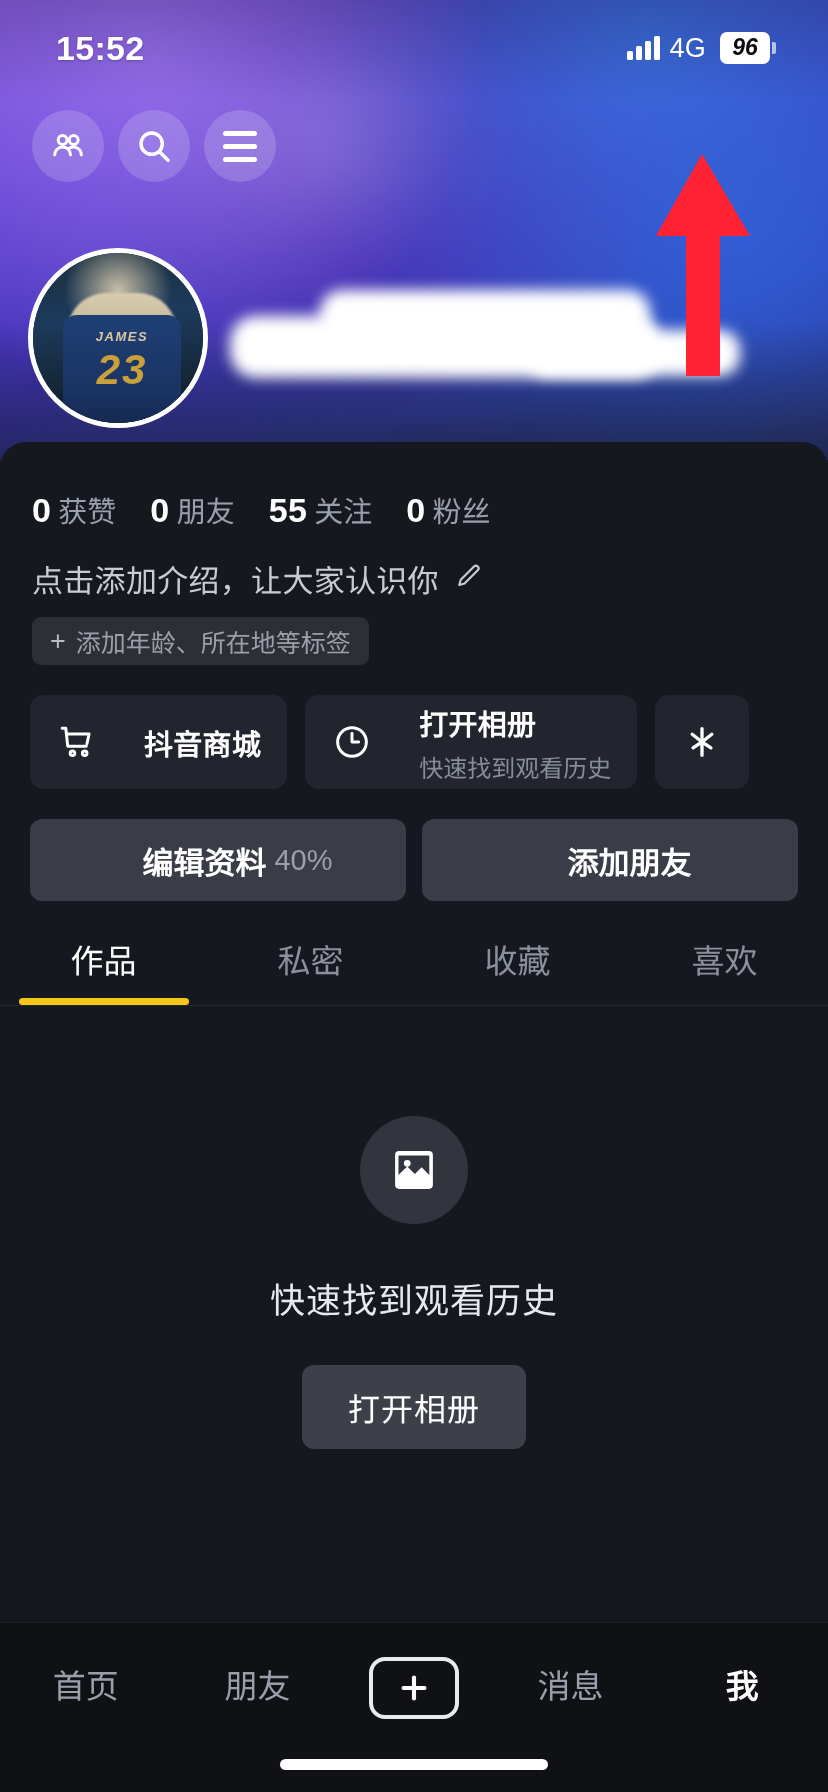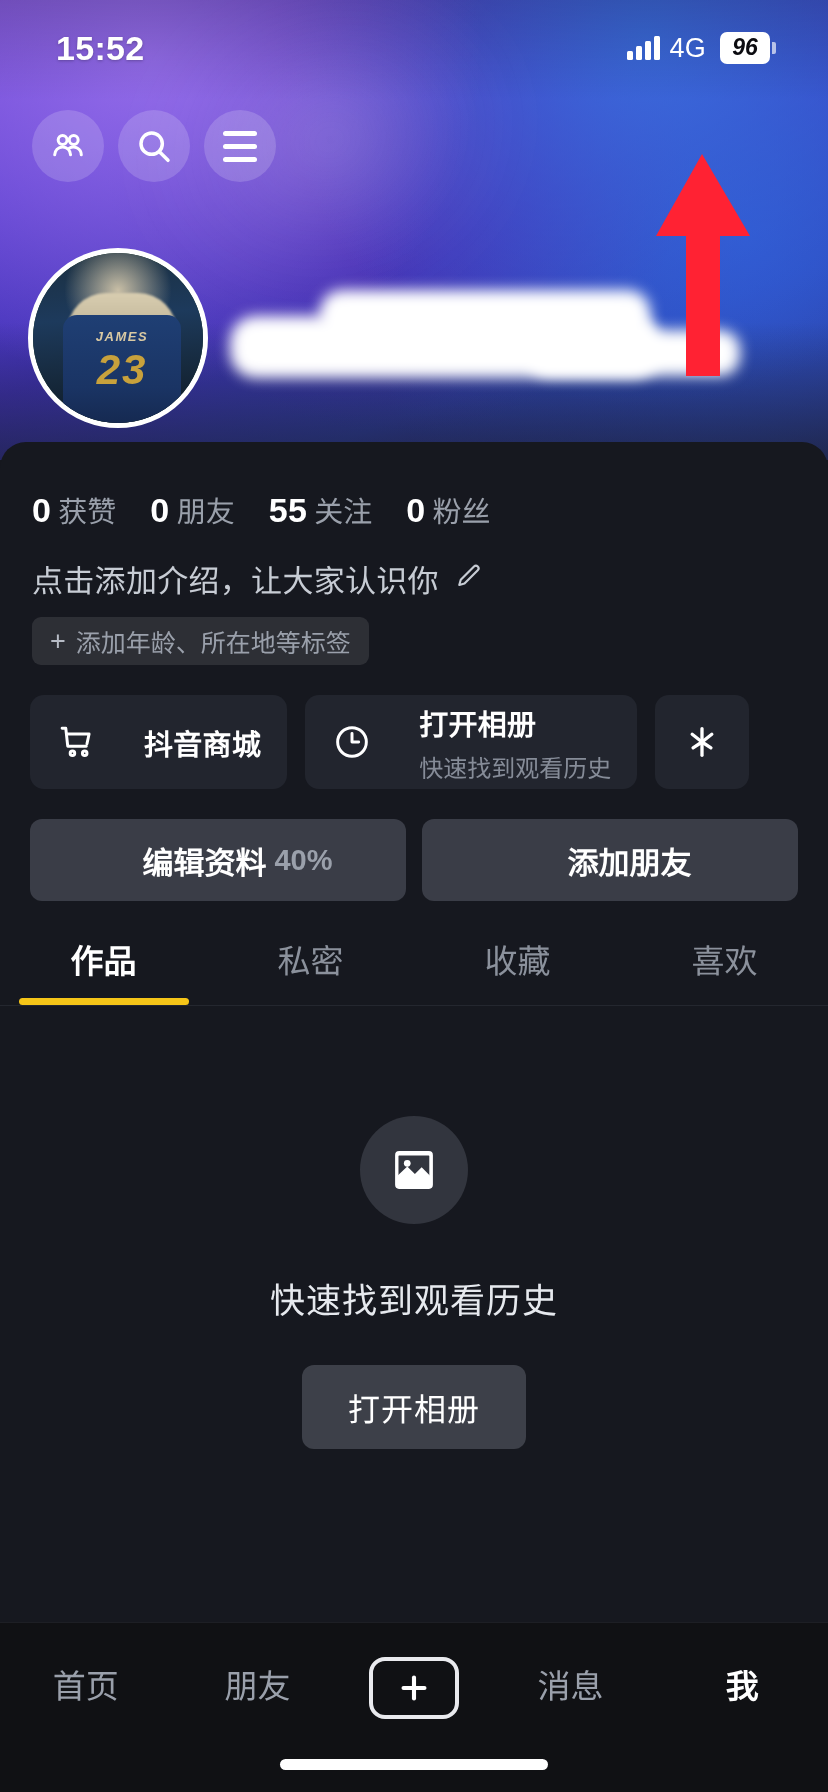--- a/index.html
+++ b/index.html
@@ -223,35 +223,35 @@
   
   .actions { display:flex; gap:16px; padding:30px 30px 0 30px; }
   .action-btn {
     flex:1; height:82px;
     background:#3a3d47;
     border-radius:12px;
     display:flex; align-items:center; justify-content:center;
     gap:8px;
     color:#fff; font-size:31px; font-weight:600;padding-left:39px;
   }
-  .action-pct { color:#9aa0ab; font-size:29px; font-weight:700; }
+  .action-pct { color:#9aa0ab; font-size:29px; font-weight:400; }
 
   
   .tabs {
     display:flex; align-items:flex-end;
     padding:34px 0 0 0;
     position:relative;
   }
   .tab {
     flex:1; text-align:center;
     font-size:33px; color:#8b919c;
     padding-bottom:22px;
     position:relative;
   }
-  .tab.active { color:#fff; font-weight:700; }
+  .tab.active { color:#fff; font-weight:400; }
   .tab.active::after {
     content:""; position:absolute;
     left:50%; transform:translateX(-50%);
     bottom:0; width:170px; height:7px;
     background:#f5c518; border-radius:4px;
   }
   .tabs-divider {
     height:1px; background:#24272f; width:100%;
   }
 

